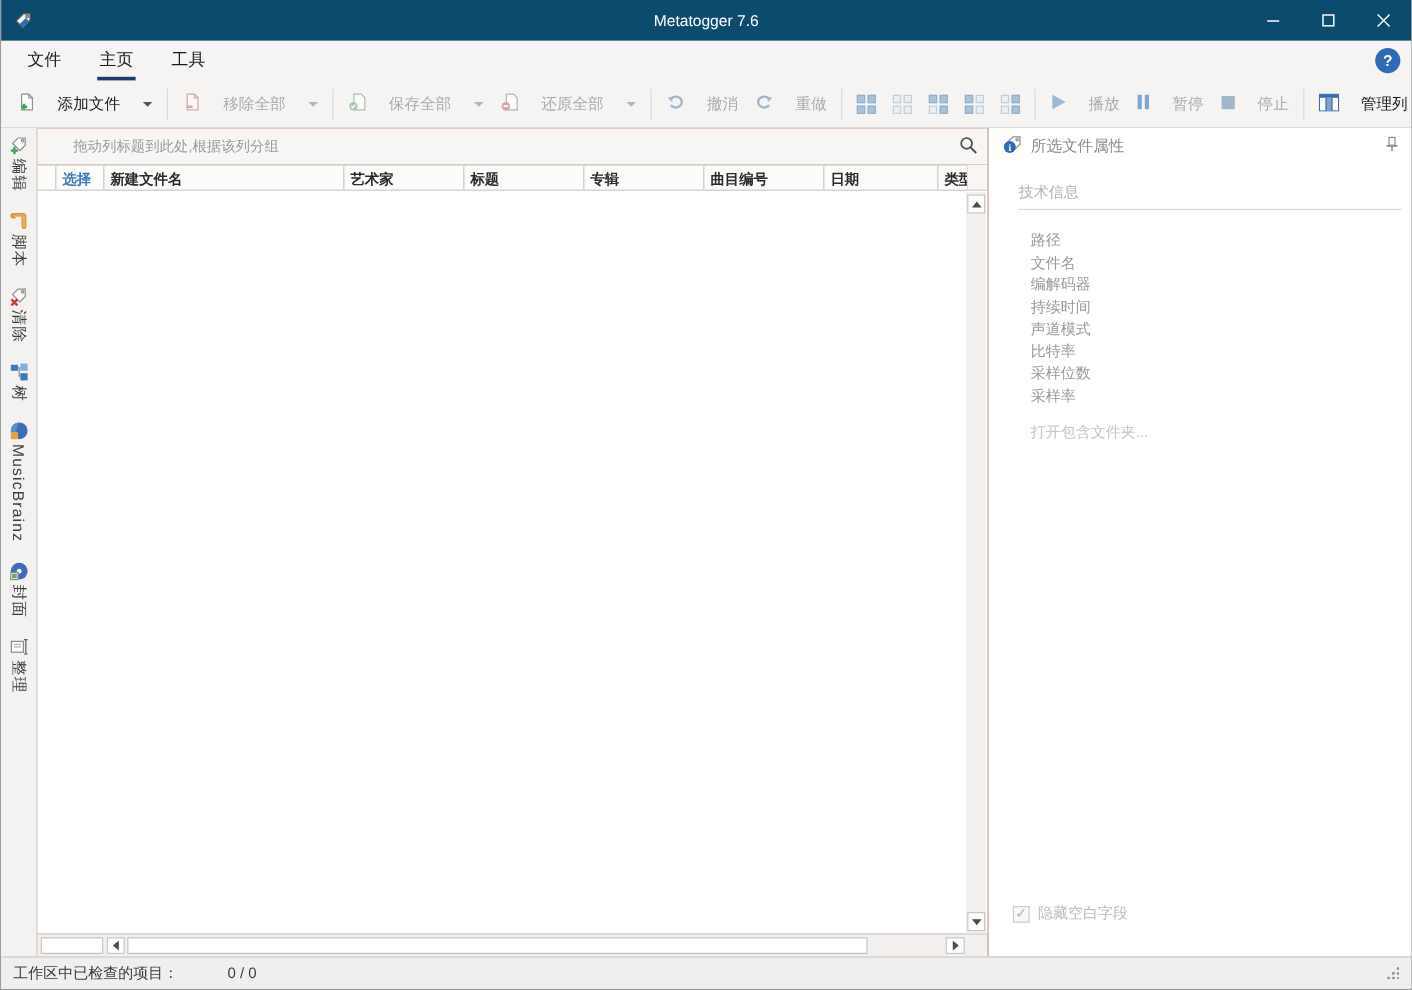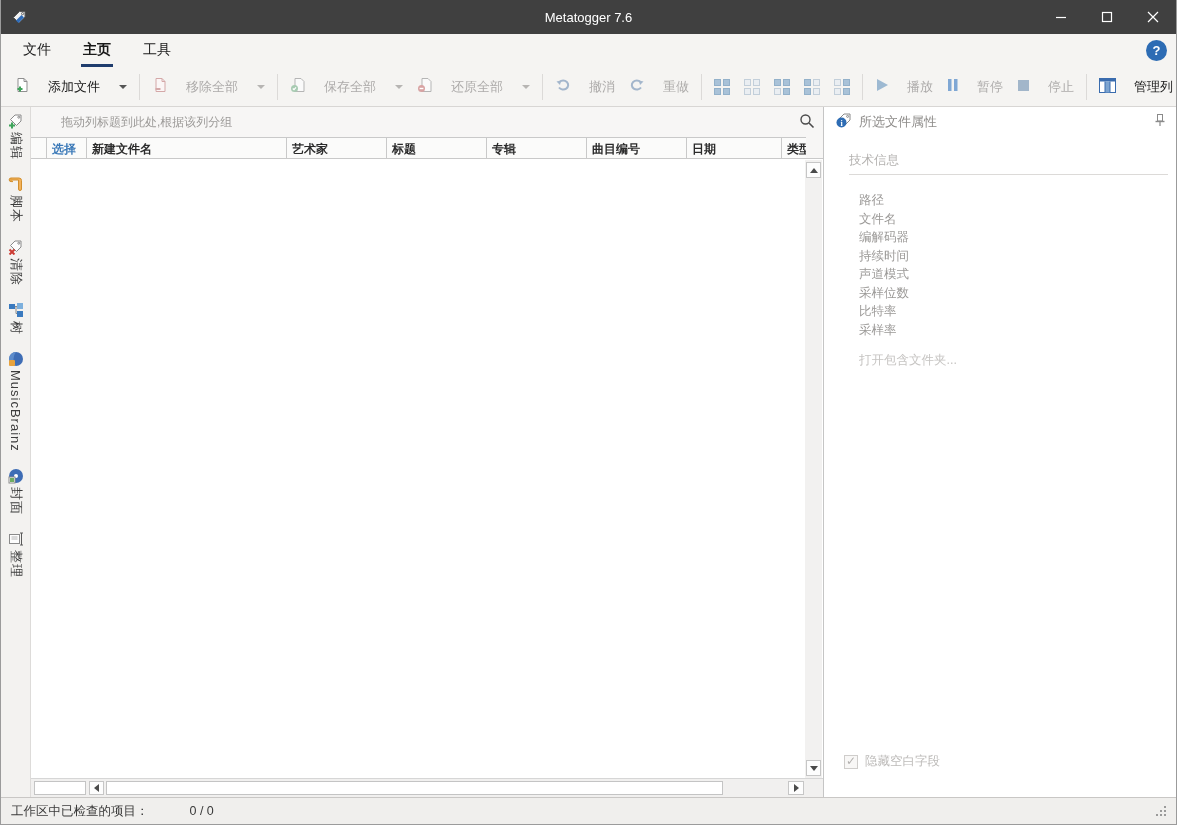--- a/index.html
+++ b/index.html
@@ -2,30 +2,30 @@
 <html><head>
 <meta charset="utf-8">
 <style>
   * { margin:0; padding:0; box-sizing:border-box; }
   html,body { width:1177px; height:825px; overflow:hidden; }
   body { font-family:"Liberation Sans","DejaVu Sans",sans-serif; background:#fff; }
   .window { width:1177px; height:825px; display:flex; flex-direction:column;
             border-left:1px solid #9b9b9b; border-right:1px solid #9b9b9b; border-bottom:1px solid #9b9b9b; background:#f5f4f2; }
 
   
-  .titlebar { flex:0 0 34px; background:#404040; display:flex; align-items:center; position:relative; }
+  .titlebar { flex:0 0 34px; background:#0c4a6e; display:flex; align-items:center; position:relative; }
   .app-icon { margin-left:9px; display:flex; }
   .title-text { position:absolute; left:0; right:0; text-align:center; color:#ffffff; font-size:13px; pointer-events:none; }
   .win-controls { margin-left:auto; display:flex; height:100%; }
   .win-btn { width:46px; height:100%; display:flex; align-items:center; justify-content:center; }
 
   
   .menubar { flex:0 0 33px; background:#f5f4f2; display:flex; align-items:flex-start; padding:0 0 0 14px; position:relative; }
   .menu-tab { font-size:14px; color:#1a1a1a; padding:7px 8px 8px 8px; margin-right:16px; position:relative; }
-  .menu-tab.active { font-weight:bold; }
+  .menu-tab.active { font-weight:normal; }
   .menu-tab.active::after { content:""; position:absolute; left:6px; right:6px; bottom:0; height:3px; background:#1f3c6d; }
   .help-btn { position:absolute; right:9px; top:6px; width:21px; height:21px; border-radius:50%; background:#2d6cb4;
               color:#fff; font-weight:bold; font-size:13px; display:flex; align-items:center; justify-content:center; }
 
   
   .toolbar { flex:0 0 40px; background:#f5f4f2; border-bottom:1px solid #d8d6d4; display:flex; align-items:center; padding:0 6px; }
   .tb-btn { display:flex; align-items:center; gap:18px; padding:5px 7px; font-size:13px; color:#1a1a1a; white-space:nowrap; }
   .tb-btn.disabled { color:#adabaa; }
   .caret { width:0; height:0; border-left:4px solid transparent; border-right:4px solid transparent; border-top:4px solid #555; margin-left:1px; }
   .disabled .caret { border-top-color:#b7b5b3; }
@@ -465,22 +465,22 @@
       </div>
 
       <div class="rp-section">技术信息</div>
 
       <div class="rp-fields">
         <div class="rp-field">路径</div>
         <div class="rp-field">文件名</div>
         <div class="rp-field">编解码器</div>
         <div class="rp-field">持续时间</div>
         <div class="rp-field">声道模式</div>
+        <div class="rp-field">比特率</div>
         <div class="rp-field">采样位数</div>
-        <div class="rp-field">比特率</div>
         <div class="rp-field">采样率</div>
       </div>
 
       <div class="rp-open">打开包含文件夹...</div>
 
       <div class="rp-spacer"></div>
 
       <div class="rp-check">
         <span class="checkbox checked"></span>
         <span class="rp-check-label">隐藏空白字段</span>

